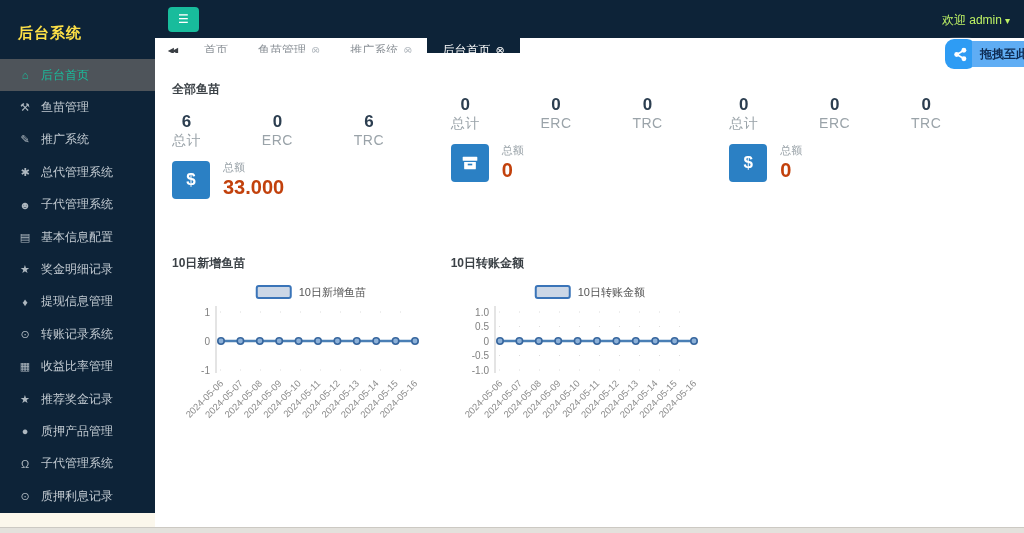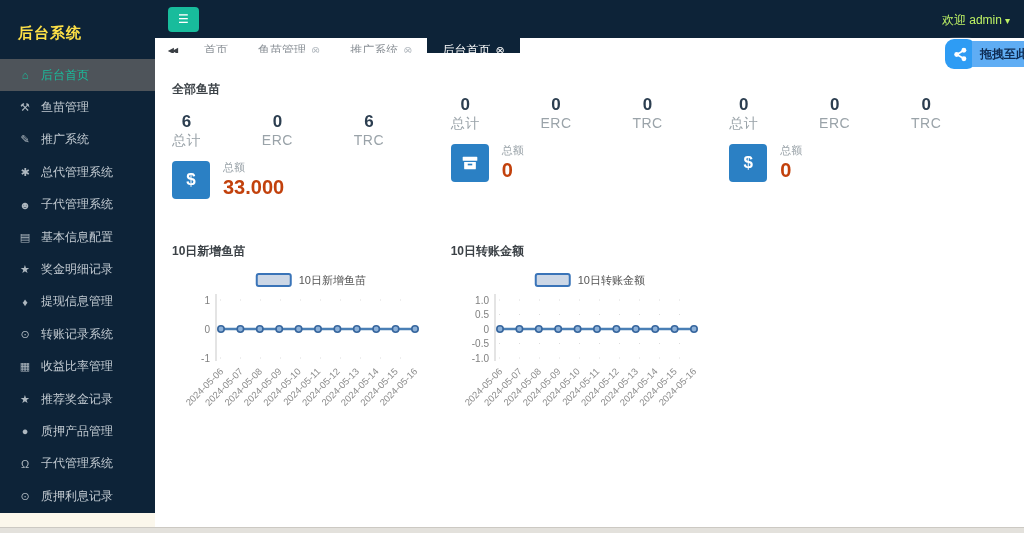--- a/index.html
+++ b/index.html
@@ -43,21 +43,21 @@
   .stat-block { width:33.33%; padding-right:20px; }
   .stat-title { font-size:12px; font-weight:bold; color:#3b4146; }
   .metrics { display:flex; width:82%; justify-content:space-between; margin:14px 0 6px; text-align:center; }
   .metric-value { font-size:17px; font-weight:bold; color:#2c3e50; }
   .metric-label { font-size:14px; color:#9aa3a9; letter-spacing:.5px; }
   .total-row { display:flex; align-items:center; margin-top:10px; }
   .stat-icon { width:38px; height:38px; background:#2b80c4; border-radius:4px; color:#fff; display:flex; align-items:center; justify-content:center; font-size:17px; font-weight:bold; margin-right:13px; flex:0 0 auto; }
   .total-label { font-size:11px; color:#9aa3a9; }
   .total-value { font-size:20px; font-weight:bold; color:#c2410c; margin-top:1px; }
 
-  .charts-row { display:flex; margin-top:44px; }
+  .charts-row { display:flex; margin-top:56px; }
   .chart-block { width:33.33%; }
   .chart-title { font-size:12px; font-weight:bold; color:#3b4146; margin-bottom:2px; }
   .chart-canvas { width:262px; height:172px; }
 
   
   .bottom-strip { position:absolute; left:0; bottom:0; width:1024px; height:6px; background:#e3e1dc; border-top:1px solid #ccc9c3; z-index:6; }
 </style>
 </head>
 <body>
 

